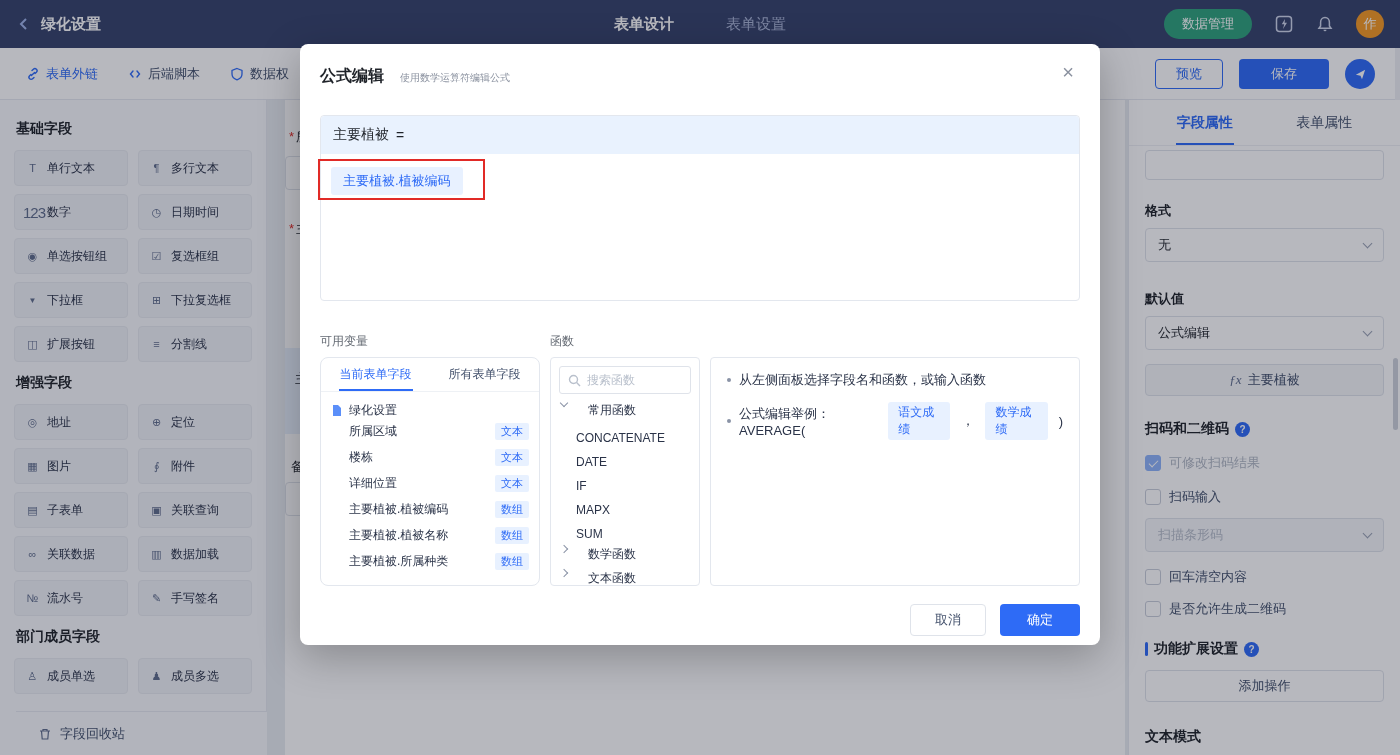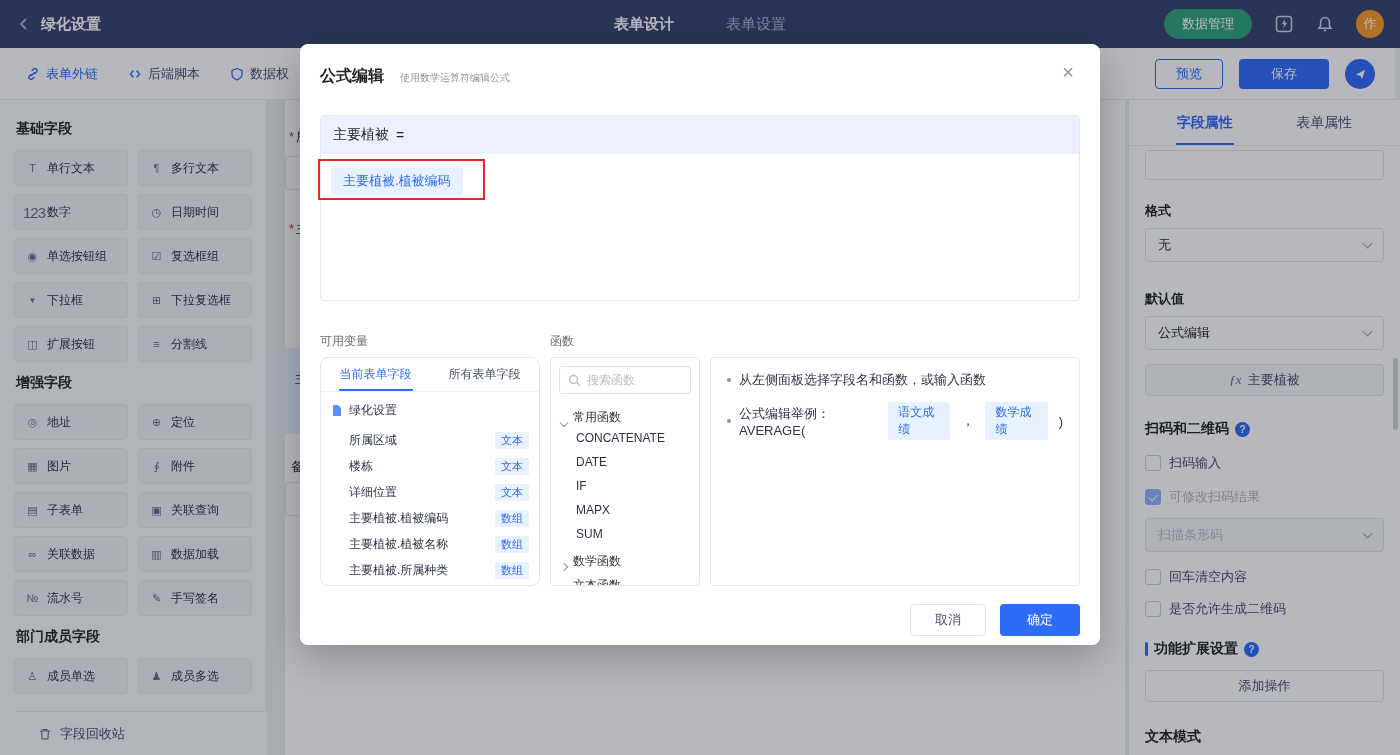--- a/index.html
+++ b/index.html
@@ -76,27 +76,27 @@
   .col-labels{display:flex;margin-top:32px;font-size:12px;color:#646a73}
   .col-labels .c1{width:230px}
   .panels{display:flex;gap:10px;margin-top:7px;height:229px}
   .vpanel{width:220px;border:1px solid #e3e7ee;border-radius:8px;overflow:hidden;flex:none}
   .vtabs{display:flex;height:34px;border-bottom:1px solid #eef1f5;font-size:12px}
   .vtab{flex:1;display:flex;align-items:center;justify-content:center;color:#42506b;position:relative;cursor:pointer}
   .vtab.active{color:#2e6bf6}
   .vtab.active::after{content:"";position:absolute;bottom:0;left:50%;transform:translateX(-50%);width:74px;height:2px;background:#2e6bf6}
   .vtree{padding:5px 10px}
   .vform{display:flex;align-items:center;gap:6px;height:26px;font-size:12px;color:#2a3348}
-  .vrow{display:flex;align-items:flex-end;justify-content:space-between;height:26px;padding-left:18px;font-size:12px;color:#2a3348;cursor:pointer}
+  .vrow{display:flex;align-items:flex-start;justify-content:space-between;height:26px;padding-left:18px;font-size:12px;color:#2a3348;cursor:pointer}
   .vtag{background:#e8f1ff;color:#2e6bf6;font-size:11px;padding:1px 6px;border-radius:2px;flex:none}
   .fpanel{width:150px;border:1px solid #e3e7ee;border-radius:4px;overflow:hidden;flex:none}
   .fsearch{margin:8px;height:28px;border:1px solid #dfe3ea;border-radius:3px;display:flex;align-items:center;padding:0 8px;gap:6px}
   .fsearch input{border:none;outline:none;width:92px;font-size:12px;color:#42506b;font-family:inherit;background:transparent}
   .fsearch input::placeholder{color:#b9c0cc}
-  .fgroup{display:flex;align-items:flex-end;gap:6px;height:24px;padding-left:10px;font-size:12px;color:#2a3348;cursor:pointer}
+  .fgroup{display:flex;align-items:flex-start;gap:21px;height:24px;padding-left:10px;font-size:12px;color:#2a3348;cursor:pointer}
   .fitem{height:24px;display:flex;align-items:center;padding-left:25px;font-size:12px;color:#2a3348;cursor:pointer}
   .tri{width:6px;height:6px;border-right:1.3px solid #8a93a6;border-bottom:1.3px solid #8a93a6;flex:none}
   .tri.down{transform:rotate(45deg);margin-top:-2px}
   .tri.right{transform:rotate(-45deg)}
   .hpanel{flex:1;border:1px solid #e3e7ee;border-radius:4px;padding:13px 16px;font-size:13px;color:#2a3348}
   .hline{display:flex;align-items:center;gap:8px;margin-bottom:13px}
   .bullet{width:4px;height:4px;background:#8a93a6;border-radius:50%;flex:none}
   .htag{background:#e8f1ff;color:#2e6bf6;font-size:12px;padding:2px 10px;border-radius:3px;margin:0 3px}
   .m-footer{display:flex;justify-content:flex-end;gap:14px;margin-top:18px}
   .btn-cancel{width:76px;height:32px;border:1px solid #dfe3ea;border-radius:4px;background:#fff;font-size:13px;color:#42506b;display:flex;align-items:center;justify-content:center;cursor:pointer}
@@ -314,27 +314,27 @@
       <span class="chev"></span>
     </div>
   <div class="pbtn">
       <span class="fx">ƒx</span>
       <span>主要植被</span>
     </div>
   <div class="sec-head">
     <span>扫码和二维码</span>
     <span class="qicon">?</span>
   </div>
+  <div class="chk-row disabled">
+      <span class="chk checked"></span>
+      <span>可修改扫码结果</span>
+    </div>
   <div class="chk-row">
       <span class="chk"></span>
       <span>扫码输入</span>
-    </div>
-  <div class="chk-row disabled">
-      <span class="chk checked"></span>
-      <span>可修改扫码结果</span>
     </div>
   <div class="pselect disabled" style="margin-top:12px">
       <span>扫描条形码</span>
       <span class="chev"></span>
     </div>
   <div class="chk-row">
       <span class="chk"></span>
       <span>回车清空内容</span>
     </div>
   <div class="chk-row" style="margin-top:14px">

